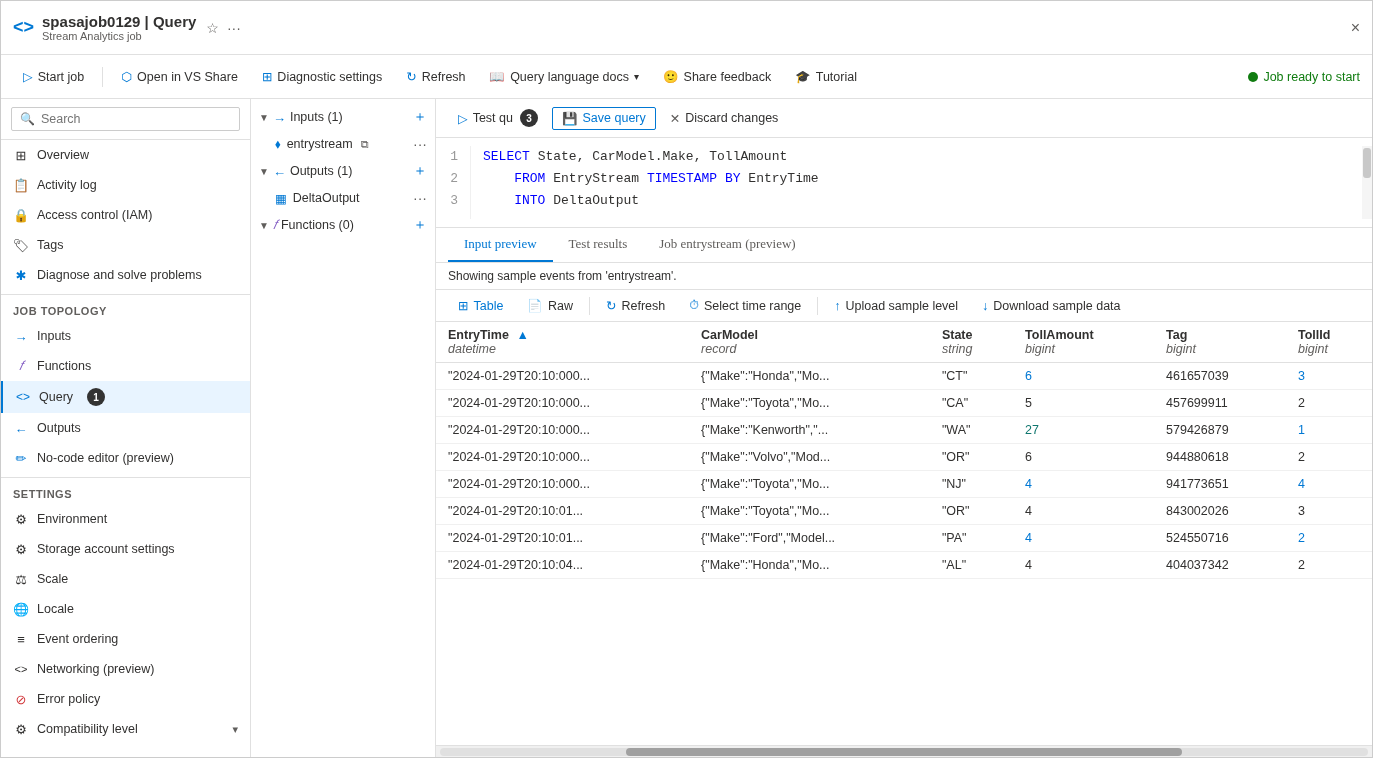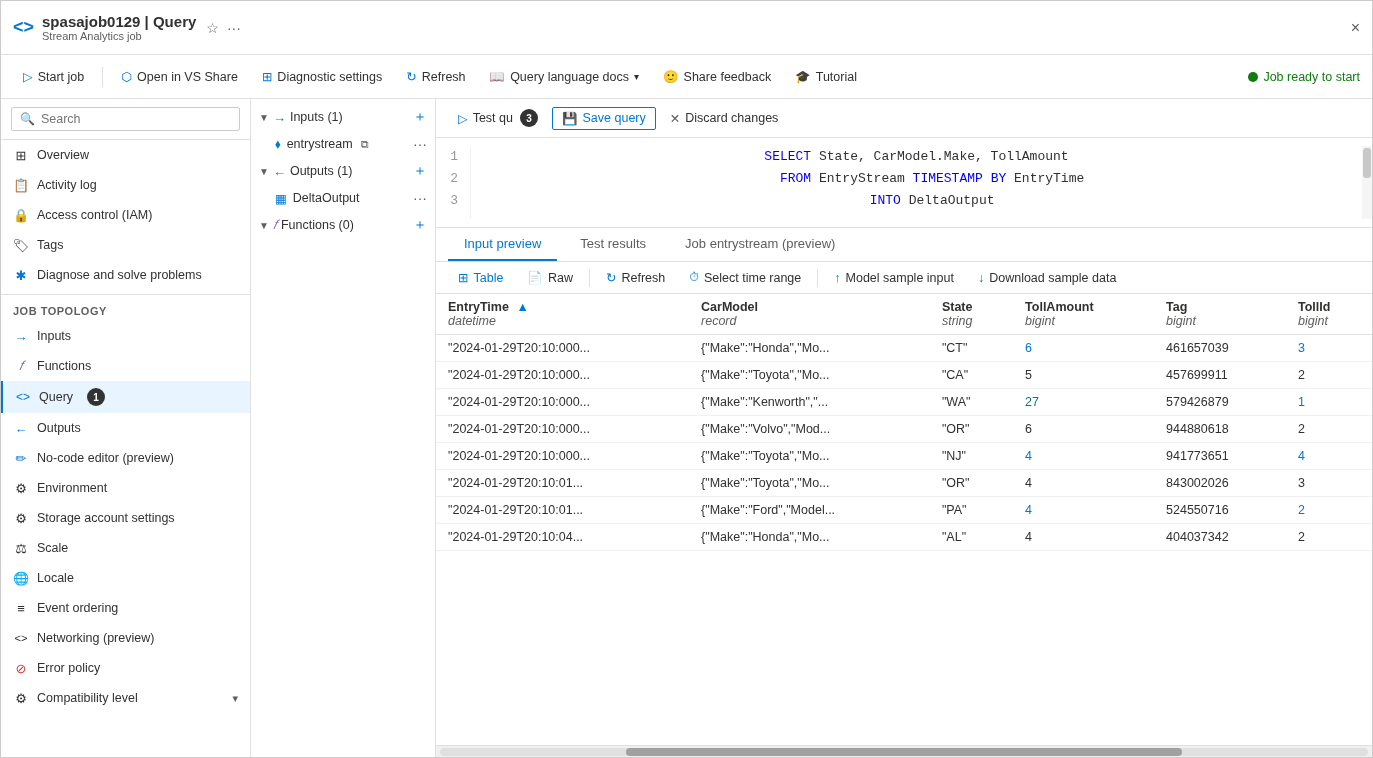--- a/index.html
+++ b/index.html
@@ -52,27 +52,27 @@
     
     
     .query-toolbar { display: flex; align-items: center; padding: 6px 12px; border-bottom: 1px solid #e0e0e0; gap: 4px; background: #fff; }
     .query-btn { display: flex; align-items: center; gap: 5px; padding: 4px 10px; border: none; background: transparent; cursor: pointer; color: #323130; font-size: 12.5px; border-radius: 2px; }
     .query-btn.save { border: 1.5px solid #0078d4; color: #0078d4; padding: 3px 9px; }
     .query-btn.discard { color: #323130; }
     
     
     .code-editor { background: #fff; padding: 8px 0; height: 90px; border-bottom: 1px solid #e0e0e0; display: flex; overflow: hidden; }
     .line-numbers { padding: 0 12px; color: #999; font-family: 'Courier New', monospace; font-size: 13px; line-height: 22px; text-align: right; user-select: none; min-width: 35px; border-right: 1px solid #f0f0f0; }
-    .code-lines { padding: 0 12px; font-family: 'Courier New', monospace; font-size: 13px; line-height: 22px; flex: 1; text-align: center; }
+    .code-lines { padding: 0 12px; font-family: 'Courier New', monospace; font-size: 13px; line-height: 22px; flex: 1; }
     .kw { color: #0000ff; font-weight: 500; }
     .field { color: #323130; }
     
     
     .bottom-panel { flex: 1; display: flex; flex-direction: column; overflow: hidden; }
-    .bottom-tabs { display: flex; border-bottom: 1px solid #e0e0e0; padding: 0 12px; gap: 7px; }
+    .bottom-tabs { display: flex; border-bottom: 1px solid #e0e0e0; padding: 0 12px; gap: 0; font-family: Liberation Serif, serif; }
     .bottom-tab { padding: 8px 16px; font-size: 13px; cursor: pointer; color: #605e5c; border-bottom: 2px solid transparent; }
     .bottom-tab.active { color: #0078d4; border-bottom: 2px solid #0078d4; font-weight: 500; }
     
     .preview-info { padding: 6px 12px; font-size: 12px; color: #323130; border-bottom: 1px solid #e0e0e0; }
     
     .data-toolbar { display: flex; align-items: center; padding: 4px 12px; gap: 4px; border-bottom: 1px solid #e0e0e0; }
     .data-btn { display: flex; align-items: center; gap: 5px; padding: 4px 10px; border: none; background: transparent; cursor: pointer; color: #323130; font-size: 12.5px; border-radius: 2px; }
     .data-btn.active { color: #0078d4; }
     .data-separator { width: 1px; height: 18px; background: #e0e0e0; margin: 0 2px; }
     
@@ -209,20 +209,21 @@
         </div>
         <div class="nav-item">
           <span class="nav-icon" style="color:#0078d4;">←</span>
           <span>Outputs</span>
         </div>
         <div class="nav-item">
           <span class="nav-icon" style="color:#0078d4;">✏</span>
           <span>No-code editor (preview)</span>
         </div>
 
+        <div class="nav-section-label">Settings</div>
 
         <div class="nav-item">
           <span class="nav-icon">⚙</span>
           <span>Environment</span>
         </div>
         <div class="nav-item">
           <span class="nav-icon">⚙</span>
           <span>Storage account settings</span>
         </div>
         <div class="nav-item">
@@ -350,20 +351,23 @@
             <span>Input preview</span>
           </div>
           <div class="bottom-tab">
             <span>Test results</span>
           </div>
           <div class="bottom-tab">
             <span>Job entrystream (preview)</span>
           </div>
         </div>
 
+        <div class="preview-info">
+          <span>Showing sample events from 'entrystream'.</span>
+        </div>
 
         <div class="data-toolbar">
           <button class="data-btn active">
             <span style="color:#0078d4;">⊞</span>
             <span>Table</span>
           </button>
           <button class="data-btn">
             <span style="color:#0078d4;">📄</span>
             <span>Raw</span>
           </button>
@@ -372,21 +376,21 @@
             <span style="color:#0078d4;">↻</span>
             <span>Refresh</span>
           </button>
           <button class="data-btn">
             <span style="color:#0078d4;">⏱</span>
             <span>Select time range</span>
           </button>
           <div class="data-separator"></div>
           <button class="data-btn">
             <span style="color:#0078d4;">↑</span>
-            <span>Model sample input</span>
+            <span>Upload sample level</span>
           </button>
           <button class="data-btn">
             <span style="color:#0078d4;">↓</span>
             <span>Download sample data</span>
           </button>
         </div>
 
         <div class="data-table-container">
           <table class="data-table">
             <thead>

